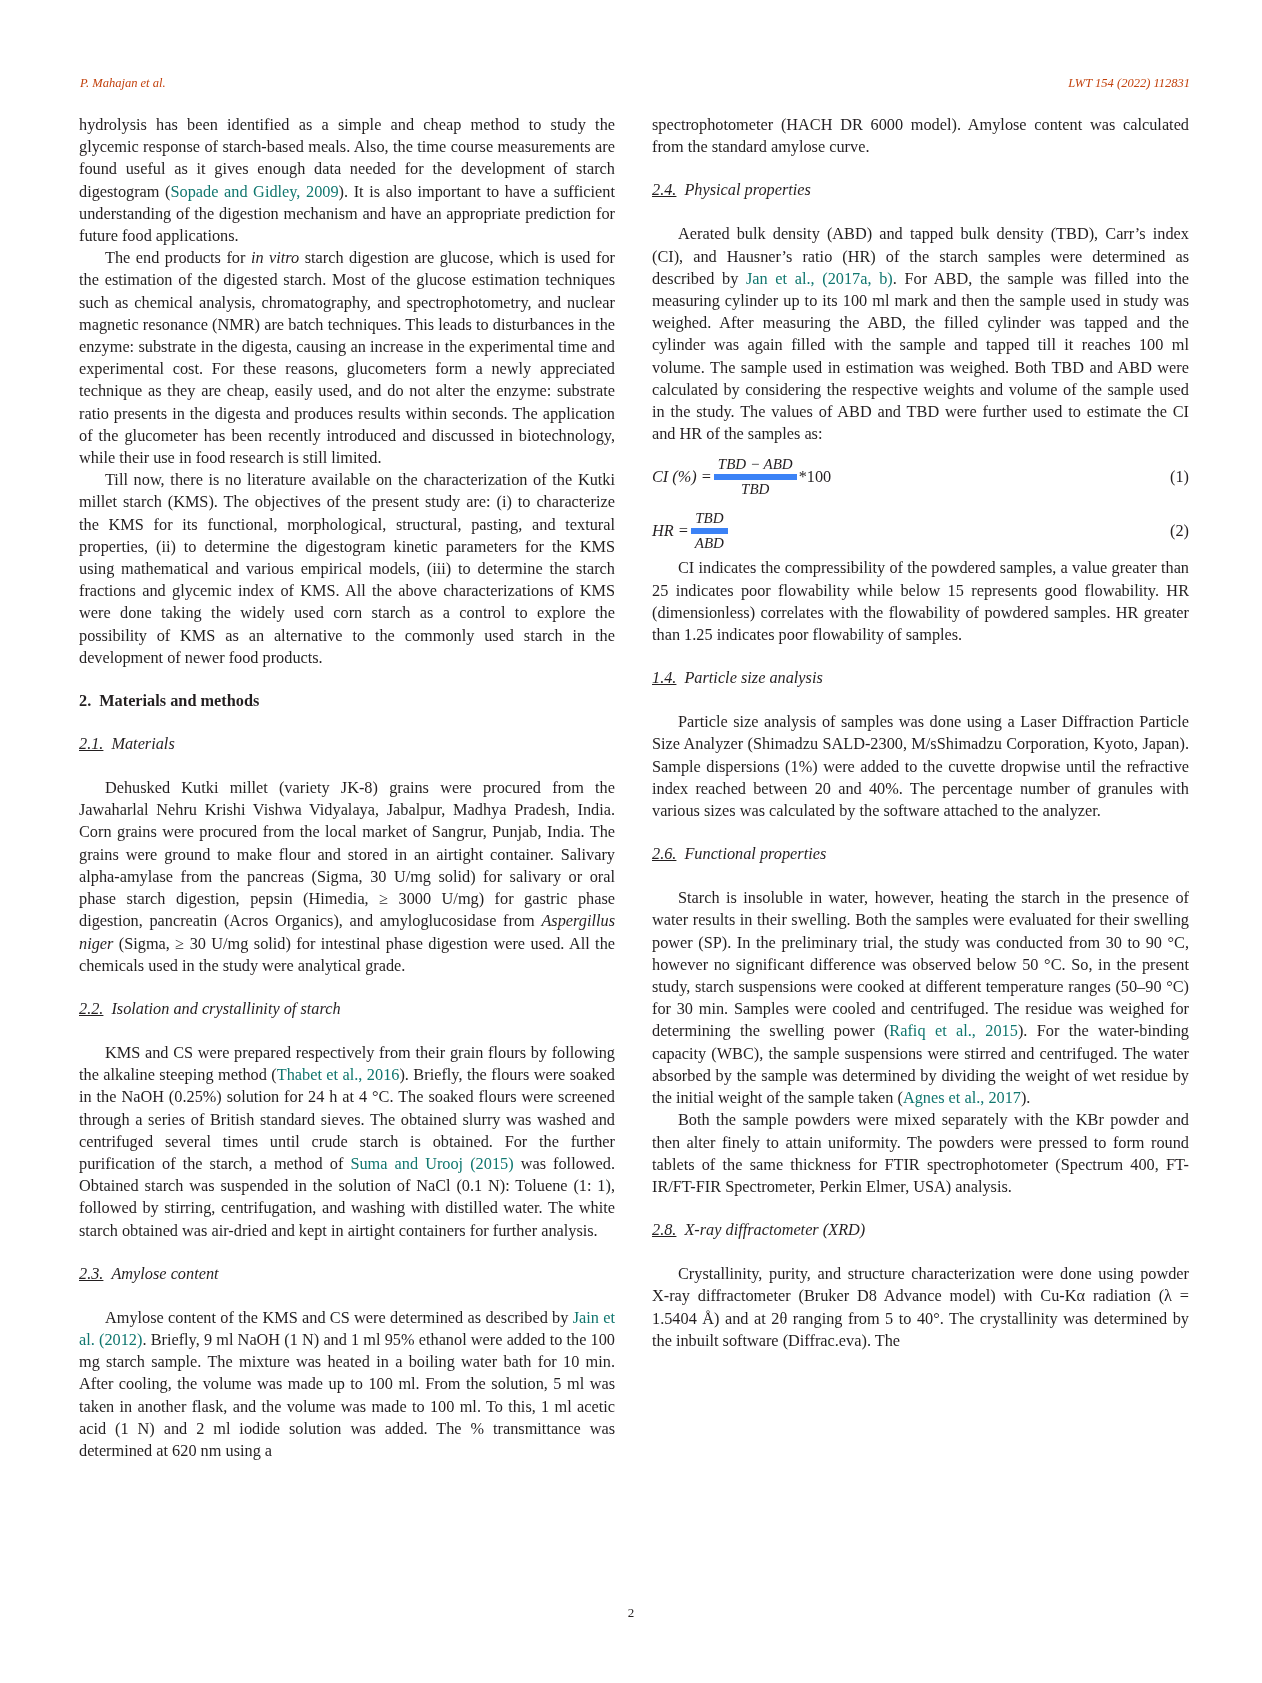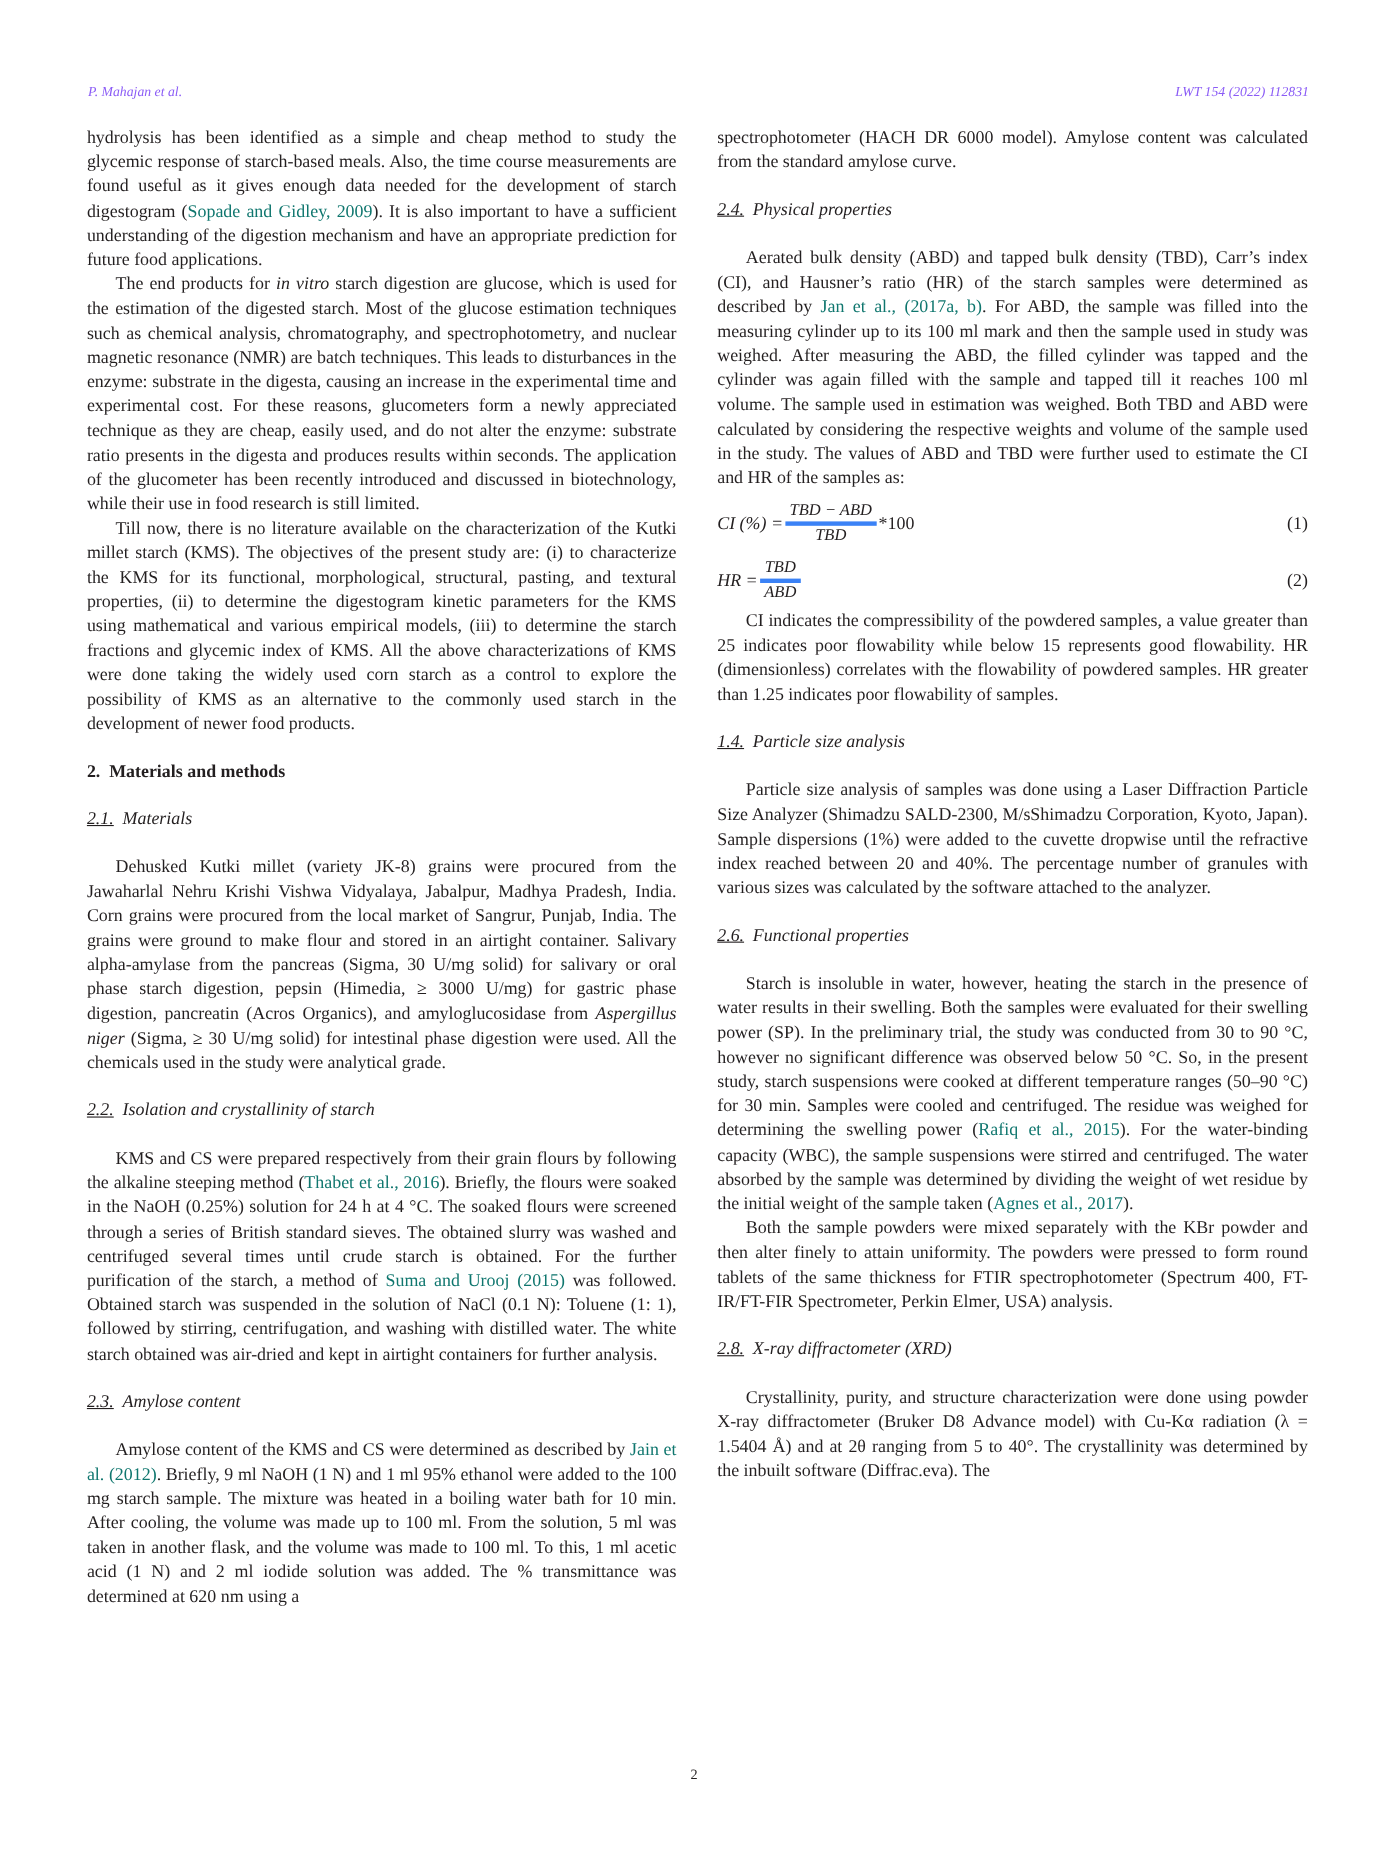--- a/index.html
+++ b/index.html
@@ -1,34 +1,34 @@
 <!DOCTYPE html>
 <html><head>
 <meta charset="utf-8">
 <style>
   html, body { margin: 0; padding: 0; background: #ffffff; }
   body { width: 1262px; height: 1683px; position: relative; overflow: hidden;
          font-family: "Liberation Serif", "DejaVu Serif", serif; color: #231f20; }
-  .running-head { position: absolute; top: 76px; font-style: italic; font-size: 12.5px; color: #8b5cf6; }
+  .running-head { position: absolute; top: 76px; font-style: italic; font-size: 12.5px; color: #c2410c; }
   .rh-left { left: 80px; }
   .rh-right { right: 72px; }
   .col { position: absolute; top: 114px; width: 536px; font-size: 16.3px; line-height: 22.2px; text-align: justify; }
   .col-left { left: 79px; }
   .col-right { left: 652px; width: 537px; }
   p { margin: 0; }
   p.indent { text-indent: 26px; }
   .link { color: #0f766e; }
   h2.sec { font-size: 16.3px; font-weight: bold; margin: 21px 0 0 0; line-height: 22px; }
   h3.sub { font-size: 16.3px; font-style: italic; font-weight: normal; margin: 21px 0 22px 0; line-height: 22px; }
   h3.sub .num { margin-right: 8px; text-decoration: underline; }
   h2.sec .num { margin-right: 8px; }
   .eq { display: flex; align-items: center; justify-content: space-between; font-style: italic; margin: 0; }
   .eq .lhs { display: flex; align-items: center; }
   .frac { display: inline-flex; flex-direction: column; align-items: center; font-size: 15px; line-height: 19px; margin: 0 2px; }
-  .frac .top { border-bottom: 4px solid #3b82f6; padding: 0 4px; }
+  .frac .top { border-bottom: 6px solid #3b82f6; padding: 0 4px; }
   .frac .bot { padding: 0 4px; }
   .eq .num { font-style: normal; }
   .page-num { position: absolute; top: 1605px; left: 0; width: 1262px; text-align: center; font-size: 13px; }
 </style>
 </head>
 <body>
 
 <div class="running-head rh-left">P. Mahajan et al.</div>
 <div class="running-head rh-right">LWT 154 (2022) 112831</div>
 

